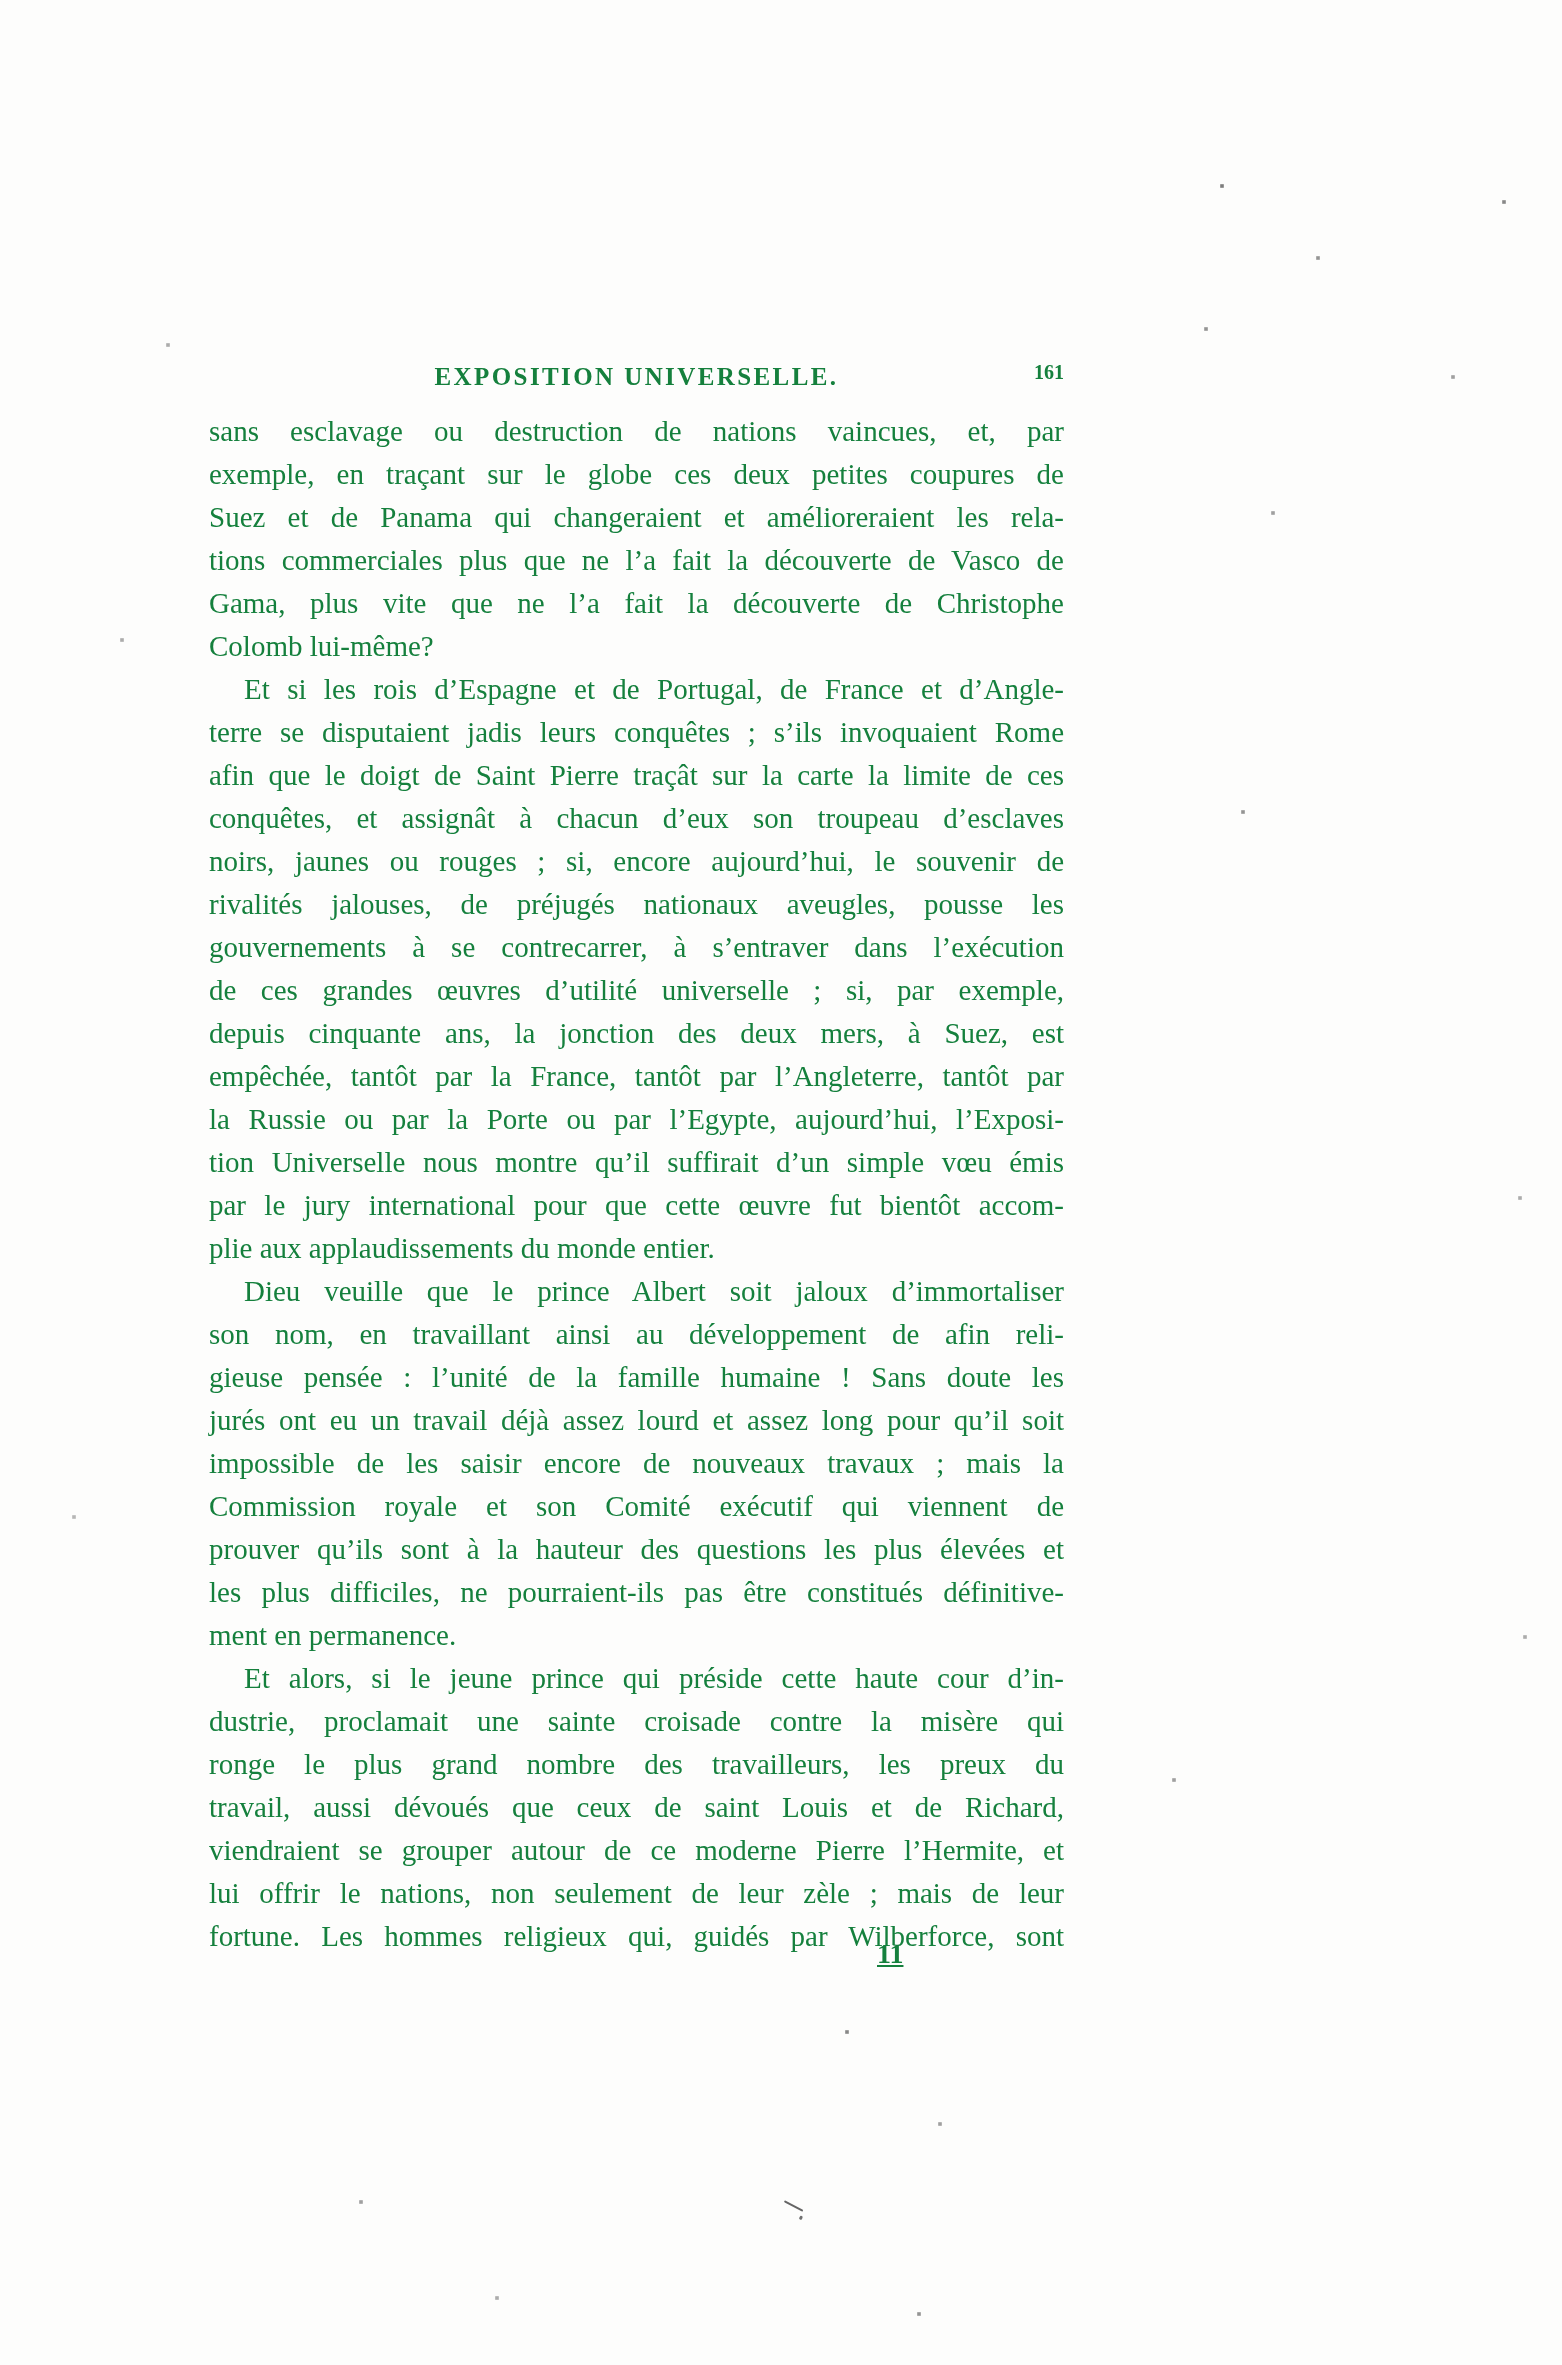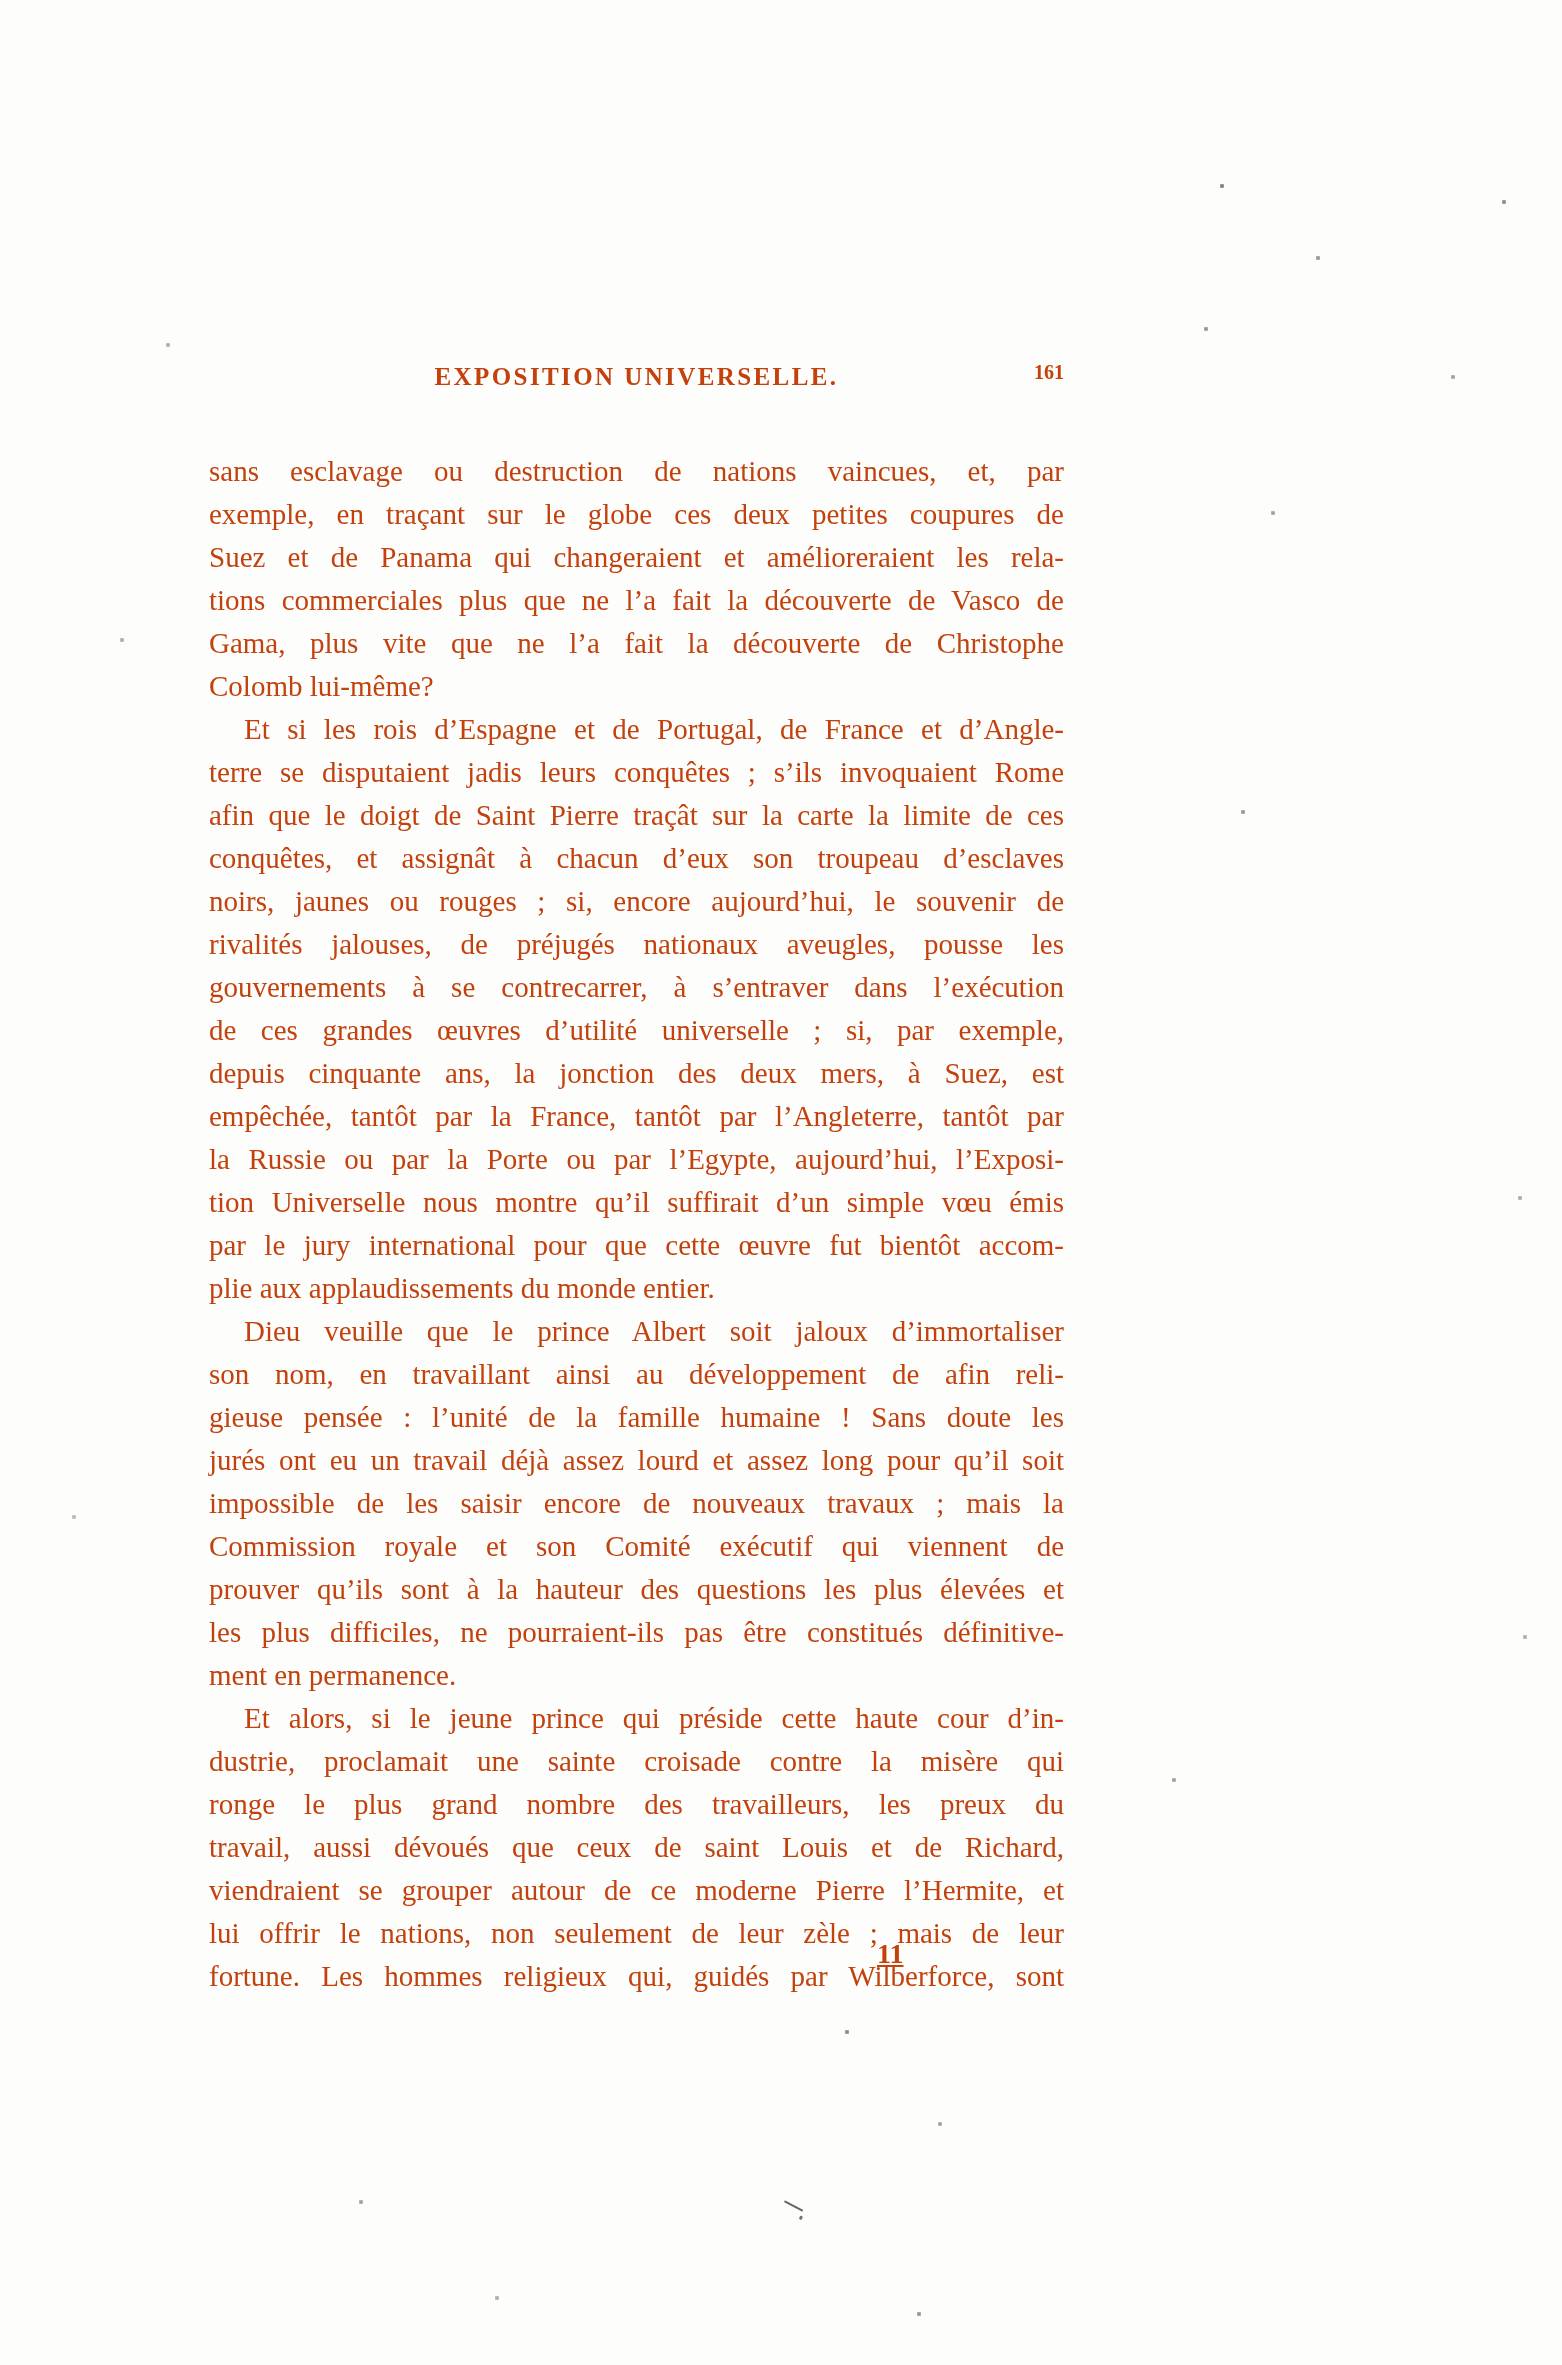--- a/index.html
+++ b/index.html
@@ -7,21 +7,21 @@
     padding: 0;
     background: #e8e8e6;
   }
   .page {
     position: relative;
     width: 1562px;
     height: 2366px;
     background: #fdfdfc;
     overflow: hidden;
     font-family: "Liberation Serif", "DejaVu Serif", serif;
-    color: #c2410c;
+    color: #15803d;
   }
   
   .running-header {
     position: absolute;
     top: 363px;
     left: 209px;
     width: 855px;
     height: 35px;
   }
   .running-title {
@@ -39,21 +39,20 @@
     top: -1.6px;
     font-size: 20px;
     font-weight: bold;
   }
   
   .text-block {
     position: absolute;
     top: 410px;
     left: 209px;
     width: 855px;
-    margin-top: 40px;
   }
   .text-line {
     height: 43px;
     line-height: 43px;
     font-size: 29px;
     white-space: normal;
     text-align: justify;
     text-align-last: justify;
     overflow: visible;
   }

